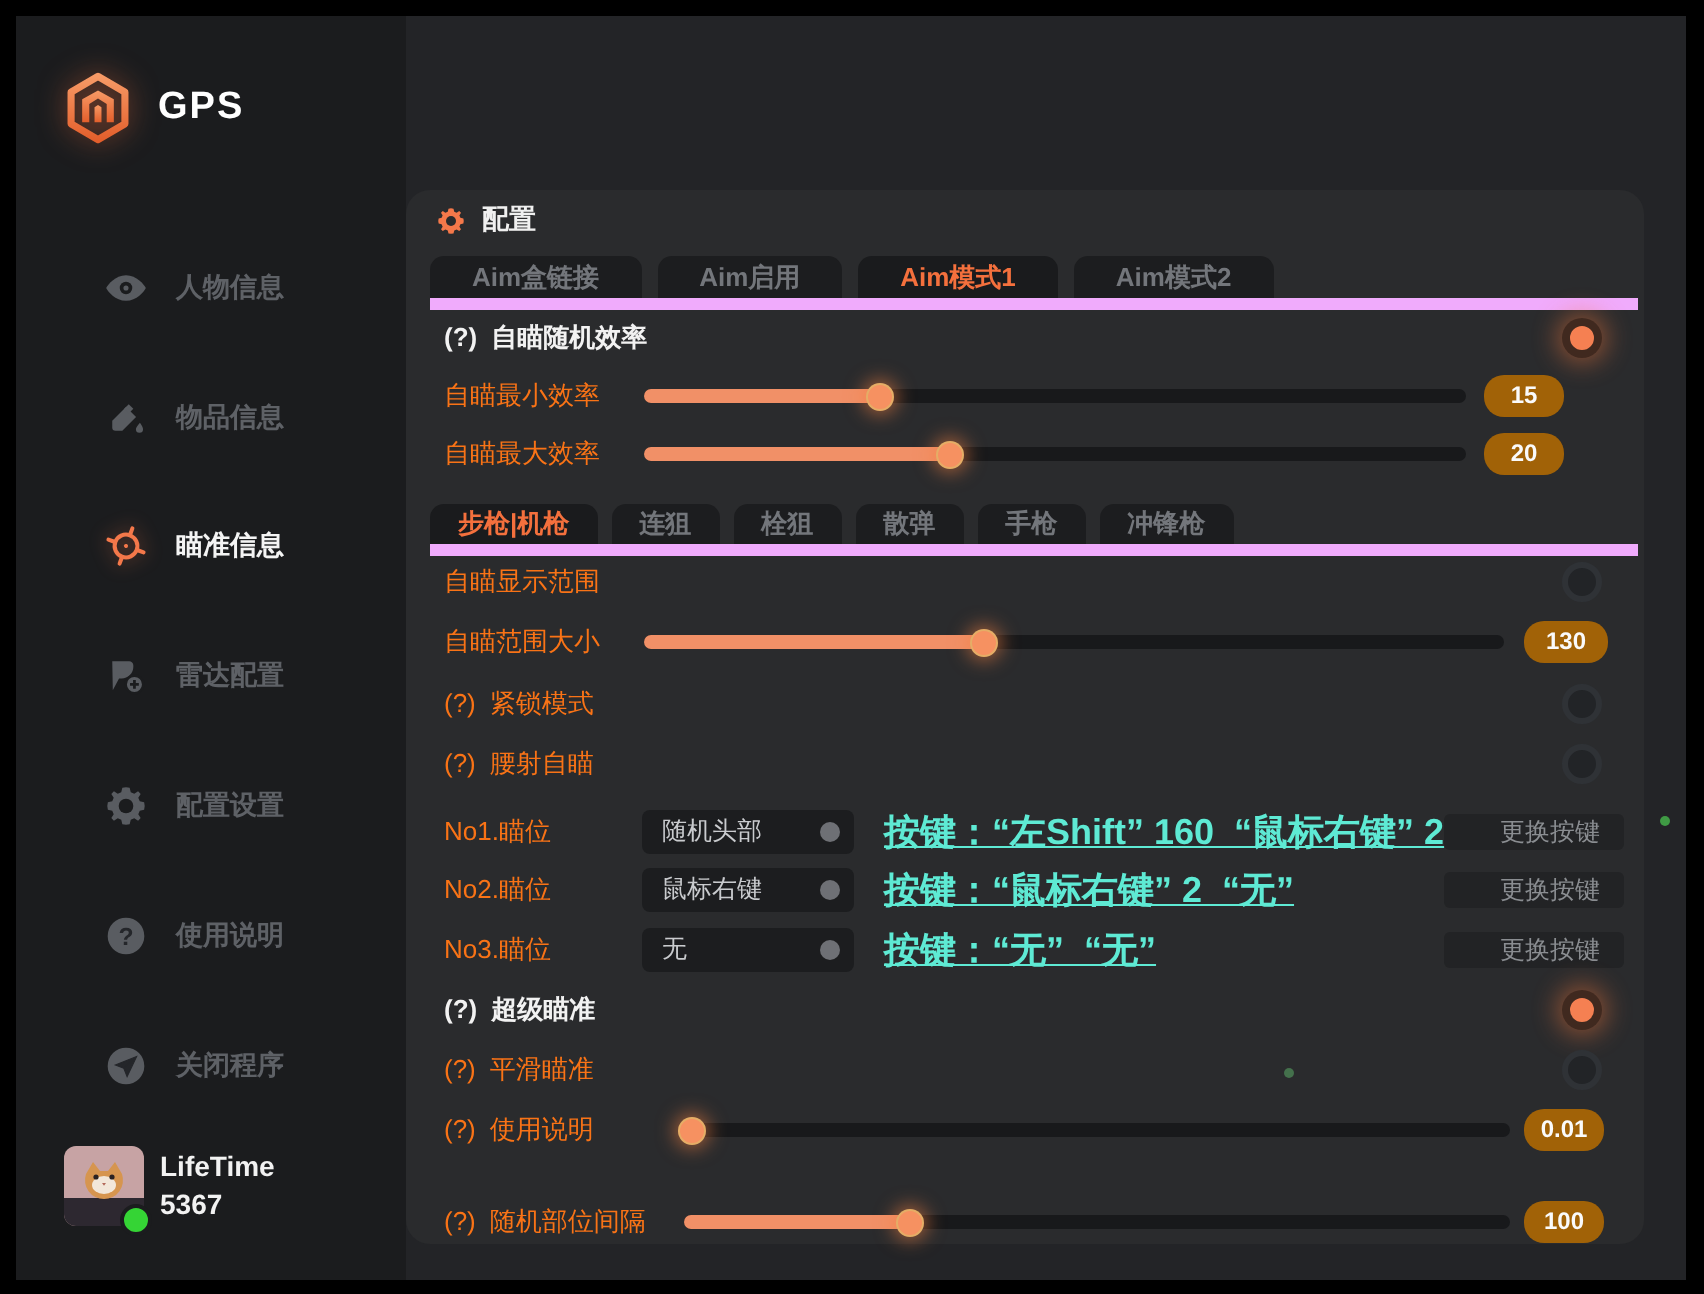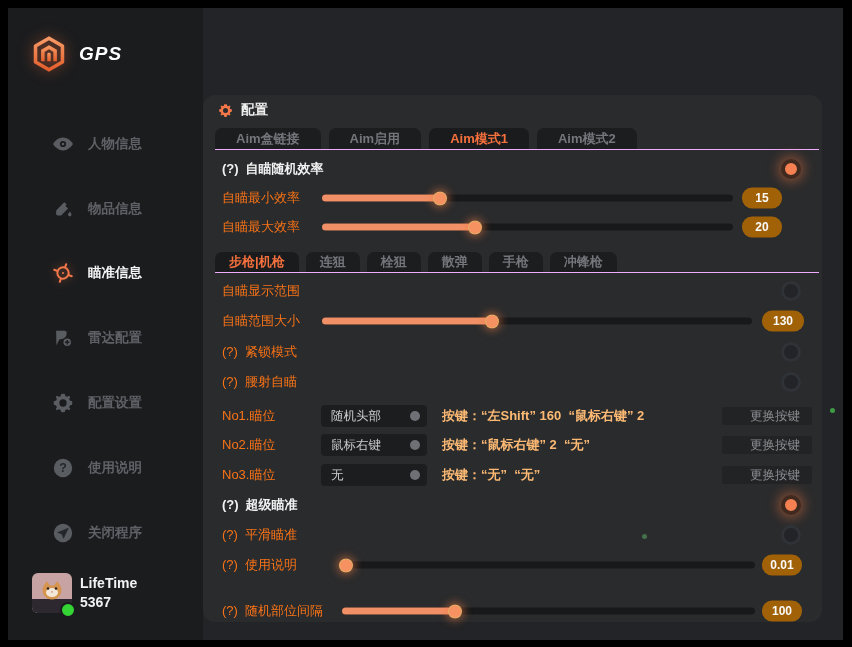--- a/index.html
+++ b/index.html
@@ -2,21 +2,21 @@
 <html><head>
 <meta charset="utf-8">
 <style>
   html,body{margin:0;padding:0;}
   body{width:852px;height:647px;background:#000;overflow:hidden;position:relative;
        font-family:"Liberation Sans","DejaVu Sans",sans-serif;}
   .window{position:absolute;left:8px;top:8px;width:835px;height:632px;background:#232427;}
 
   
   .sidebar{position:absolute;left:0;top:0;width:195px;height:100%;background:#1b1c1e;}
-  .logo{position:absolute;left:22px;top:26px;height:40px;display:flex;align-items:center;font-style:italic;}
+  .logo{position:absolute;left:22px;top:26px;height:40px;display:flex;align-items:center;}
   .logo svg{width:38px;height:38px;filter:drop-shadow(0 0 7px rgba(240,110,60,.55));}
   .logo-text{margin-left:11px;color:#fff;font-size:19px;font-weight:bold;letter-spacing:1px;}
   .nav-item{position:absolute;left:0;width:100%;height:30px;cursor:pointer;}
   .nav-icon{position:absolute;left:44px;top:50%;transform:translateY(-50%);width:22px;height:22px;color:#595c61;}
   .nav-icon svg{width:22px;height:22px;display:block;}
   .nav-label{position:absolute;left:80px;top:50%;transform:translateY(-50%);
              font-size:13.5px;font-weight:bold;color:#5e6166;white-space:nowrap;}
   .nav-item.active .nav-label{color:#f4f4f4;}
   .nav-item.active .nav-icon{color:#f4784a;filter:drop-shadow(0 0 5px rgba(244,120,74,.45));}
   .profile{position:absolute;left:24px;top:565px;width:160px;height:48px;cursor:pointer;}
@@ -28,21 +28,21 @@
   .profile-id{position:absolute;left:48px;top:21px;color:#f2f2f2;font-weight:bold;font-size:14px;}
 
   
   .main{position:absolute;left:195px;top:0;right:0;height:100%;}
   .panel{position:absolute;left:0;top:87px;width:619px;height:527px;background:#2a2b2d;border-radius:12px;}
   .panel-header{position:absolute;left:15px;top:3px;height:24px;display:flex;align-items:center;gap:8px;}
   .panel-header svg{width:15px;height:15px;color:#f4784a;}
   .panel-title{color:#f0f0f0;font-size:13.5px;font-weight:bold;}
 
   .tabs{position:absolute;left:12px;right:3px;display:flex;align-items:flex-end;
-        border-bottom:1px solid #f0abfc;}
+        border-bottom:6px solid #f0abfc;}
   .top-tabs{top:32px;height:22px;gap:8px;}
   .tab{background:#1c1d1f;border-radius:7px 7px 0 0;padding:0 21px;height:21px;line-height:21px;
        font-size:13px;font-weight:bold;color:#73767b;cursor:pointer;white-space:nowrap;}
   .tab.active{color:#f4703d;background:#1a1b1d;}
   .wtabs{top:156px;height:21px;gap:7px;}
   .wtab{padding:0 14px;height:20px;line-height:20px;}
 
   .row{position:absolute;left:0;width:100%;height:24px;}
   .row > *{position:absolute;top:50%;transform:translateY(-50%);}
   .lbl{left:19px;color:#f97316;font-size:13px;white-space:nowrap;}
@@ -64,21 +64,21 @@
   .bc{left:559px;width:40px;}
 
   .toggle{left:578px;width:20px;height:20px;border-radius:50%;box-sizing:border-box;cursor:pointer;}
   .toggle.off{background:#222427;border:3px solid #2f3236;}
   .toggle.on{background:#f58052;border:4px solid rgba(32,26,22,.85);
              box-shadow:0 0 12px 3px rgba(244,120,60,.45);}
 
   .dropdown{left:118px;width:106px;height:22px;background:#1c1d1f;border-radius:4px;cursor:pointer;}
   .dd-text{position:absolute;left:10px;top:50%;transform:translateY(-50%);font-size:12.5px;color:#c9cbce;white-space:nowrap;font-family:Liberation Mono, monospace;}
   .dd-dot{position:absolute;right:7px;top:50%;transform:translateY(-50%);width:10px;height:10px;border-radius:50%;background:#6e7075;}
-  .keytext{left:239px;font-size:13px;font-weight:bold;color:#fdba74;white-space:pre;}
+  .keytext{left:239px;font-size:18px;font-weight:bold;color:#5eead4;white-space:pre;text-decoration:underline;}
   .keybtn{left:519px;width:90px;height:18px;background:#222325;border:none;border-radius:3px;
           color:#8a8d91;font-size:12.5px;text-align:right;padding:0 12px 0 0;cursor:pointer;
           font-family:inherit;line-height:18px;}
 
   .particle{position:absolute;border-radius:50%;z-index:5;}
   .p1{left:627px;top:400px;width:5px;height:5px;background:#3f9a44;}
   .p2{left:439px;top:526px;width:5px;height:5px;background:#44714c;}
 </style>
 </head>
 <body>

